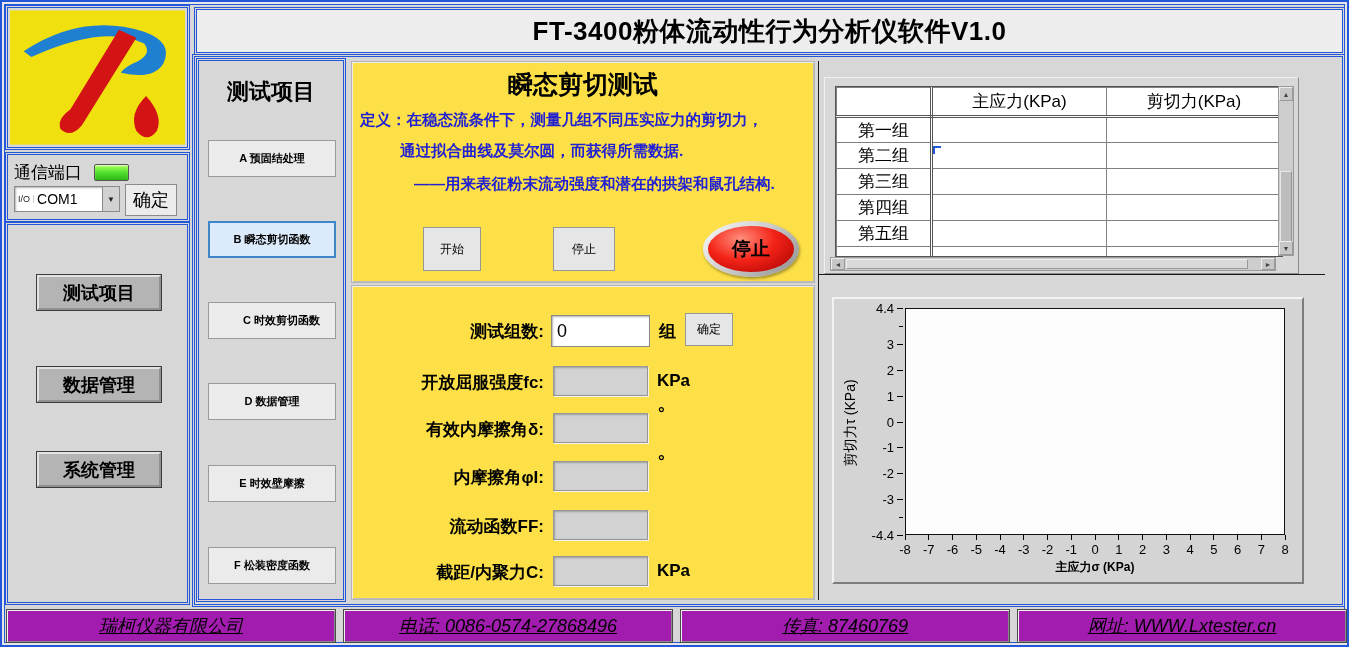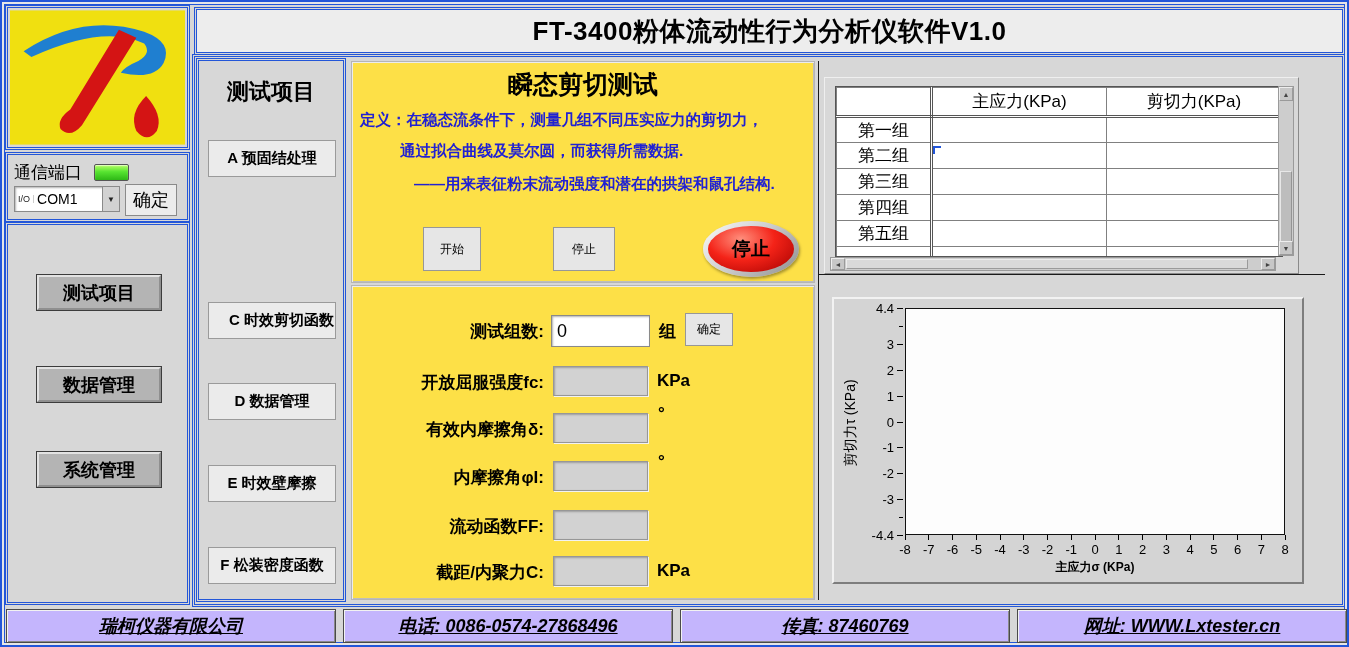--- a/index.html
+++ b/index.html
@@ -58,21 +58,21 @@
     display:flex;align-items:center;justify-content:center;}
   #app-title{font-size:26px;font-weight:bold;letter-spacing:0.5px;}
   
   #content-frame{left:192px;top:54px;width:1149px;height:549px;background:transparent;}
   
   #test-menu{left:196px;top:58px;width:146px;height:540px;}
   #test-menu-title{position:absolute;left:0;top:16px;width:100%;text-align:center;
     font-size:22px;font-weight:bold;}
   .menu-btn{
     position:absolute;left:9px;width:128px;height:37px;background:#ebebeb;
-    border:1px solid #9a9a9a;box-sizing:border-box;font-size:15px;font-weight:bold;
+    border:1px solid #9a9a9a;box-sizing:border-box;font-size:11px;font-weight:bold;
     display:flex;align-items:center;justify-content:center;white-space:nowrap;
   }
   .menu-btn.selected{background:#dcebfb;border:2px solid #3f86c8;}
   
   #center-top{left:349px;top:59px;width:464px;height:222px;}
   #main-title{position:absolute;left:0;top:6px;width:100%;text-align:center;
     font-size:25px;font-weight:bold;}
   .def-line{position:absolute;color:#2121d3;font-size:15.5px;font-weight:600;white-space:nowrap;}
   #def-1{left:8px;top:48px;font-family:Liberation Serif, serif;}
   #def-2{left:48px;top:79px;}
@@ -160,24 +160,24 @@
   .x-lab{position:absolute;top:6px;left:0;transform:translateX(-50%);font-size:13px;}
   #y-axis-title{
     position:absolute;left:-43px;top:115px;width:120px;text-align:center;
     transform:rotate(-90deg);font-size:14px;white-space:nowrap;
   }
   #x-axis-title{position:absolute;left:71px;top:260px;width:380px;text-align:center;font-size:12px;font-weight:600;}
   
   #footer{position:absolute;left:0px;top:607px;width:1349px;height:34px;
     display:flex;gap:7px;padding:0 4px;box-sizing:border-box;}
   .footer-seg{
-    flex:1;background:#c4b5fd;border:1px solid #4a4a4a;box-sizing:border-box;
+    flex:1;background:#a21caf;border:1px solid #4a4a4a;box-sizing:border-box;
     box-shadow:inset 1px 1px 0 #f2f2f2, inset -1px -1px 0 #8a8a8a;
     display:flex;align-items:center;justify-content:center;
-    font-size:18px;font-style:italic;font-weight:700;text-decoration:underline;
+    font-size:18px;font-style:italic;font-weight:400;text-decoration:underline;
     white-space:nowrap;
   }
 </style>
 </head>
 <body>
 
 <div id="root">
 
   <div class="blue-panel" id="logo-panel">
     <svg viewBox="0 0 180 138">
@@ -207,20 +207,21 @@
 
   <div class="blue-panel" id="title-bar">
     <span id="app-title">FT-3400粉体流动性行为分析仪软件V1.0</span>
   </div>
 
   <div class="blue-panel" id="content-frame"></div>
 
   <div class="blue-panel" id="test-menu">
     <div id="test-menu-title">测试项目</div>
     <div class="menu-btn" style="top:79px;">A 预固结处理</div>
+    <div class="menu-btn selected" style="top:160px;">B 瞬态剪切函数</div>
     <div class="menu-btn" style="top:241px;padding-left:19px;">C 时效剪切函数</div>
     <div class="menu-btn" style="top:322px;">D 数据管理</div>
     <div class="menu-btn" style="top:404px;">E 时效壁摩擦</div>
     <div class="menu-btn" style="top:486px;">F 松装密度函数</div>
   </div>
 
   <div class="sub-panel" id="center-top">
     <div id="main-title">瞬态剪切测试</div>
     <div class="def-line" id="def-1">定义：在稳态流条件下，测量几组不同压实应力的剪切力，</div>
     <div class="def-line" id="def-2">通过拟合曲线及莫尔圆，而获得所需数据.</div>

